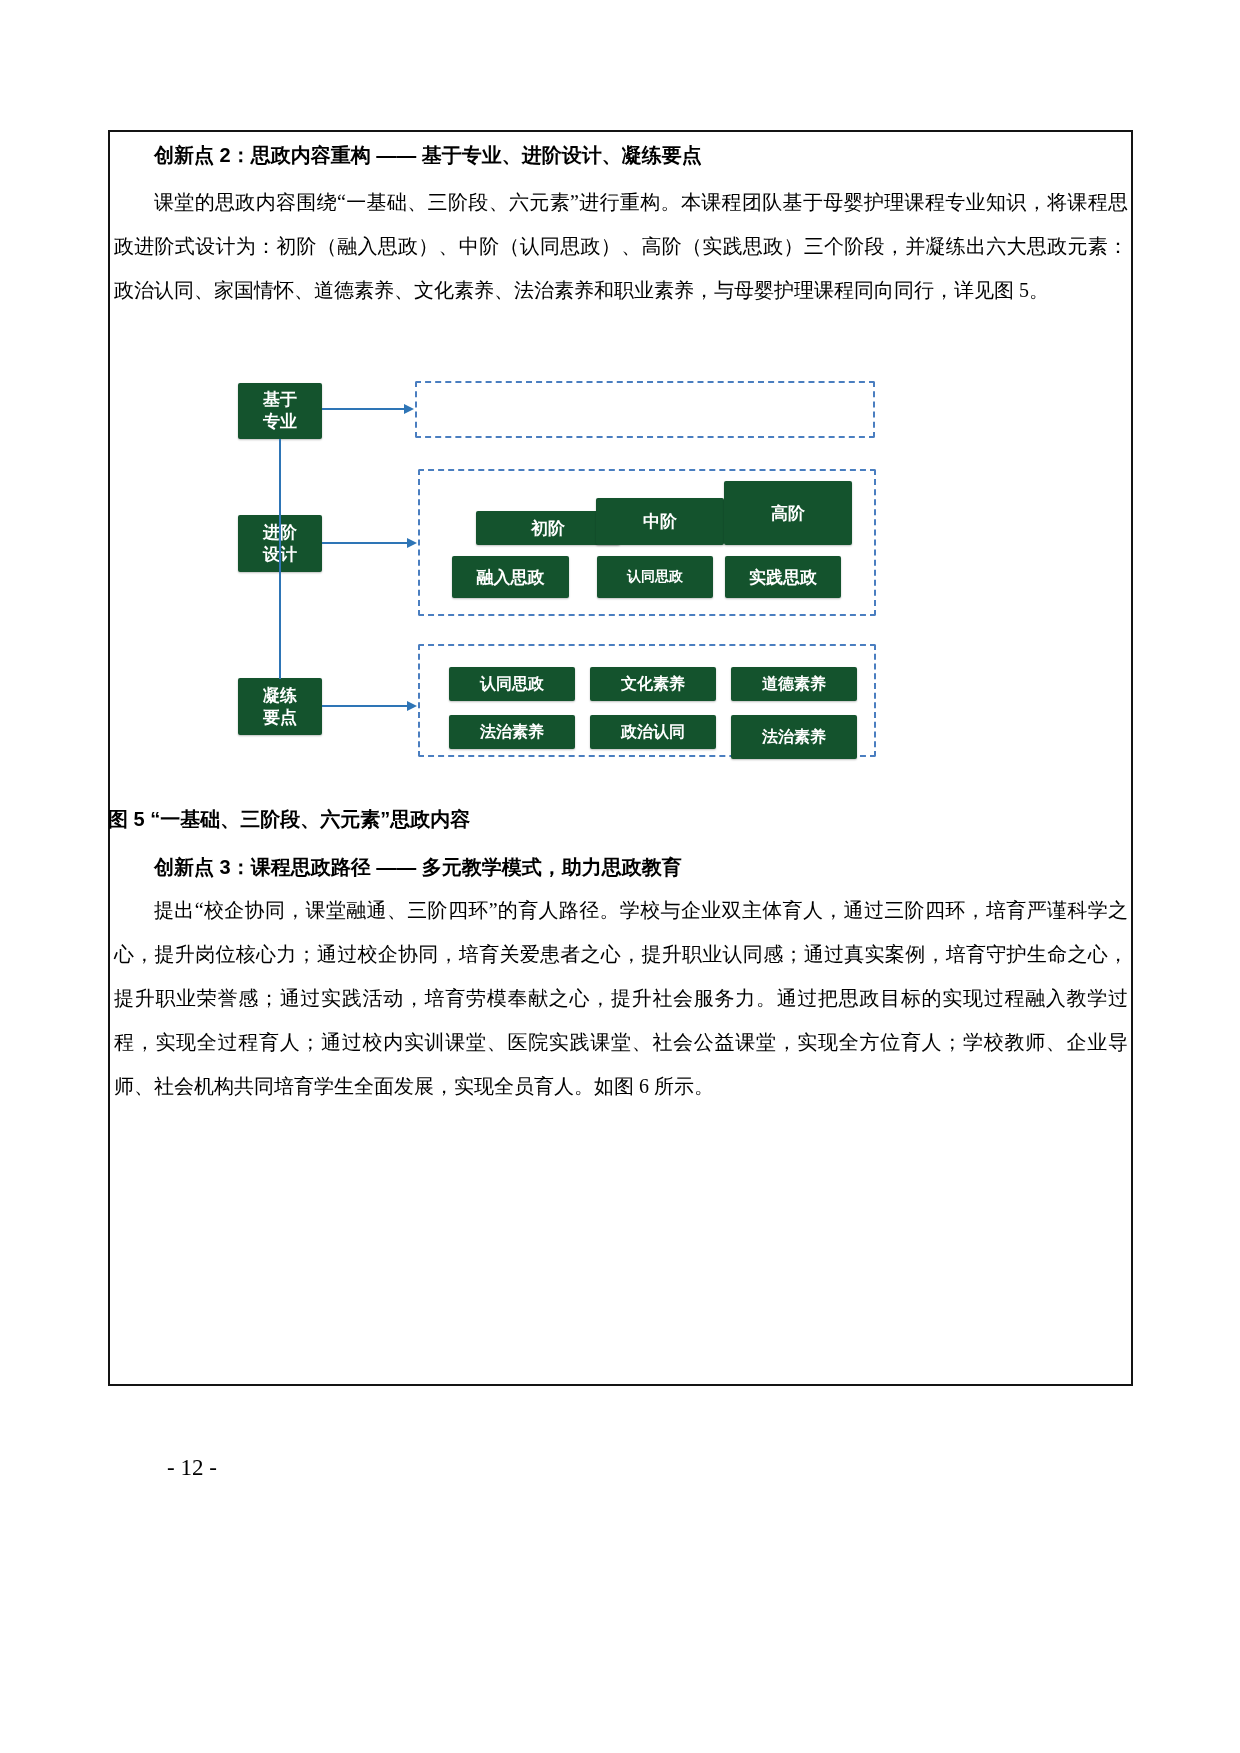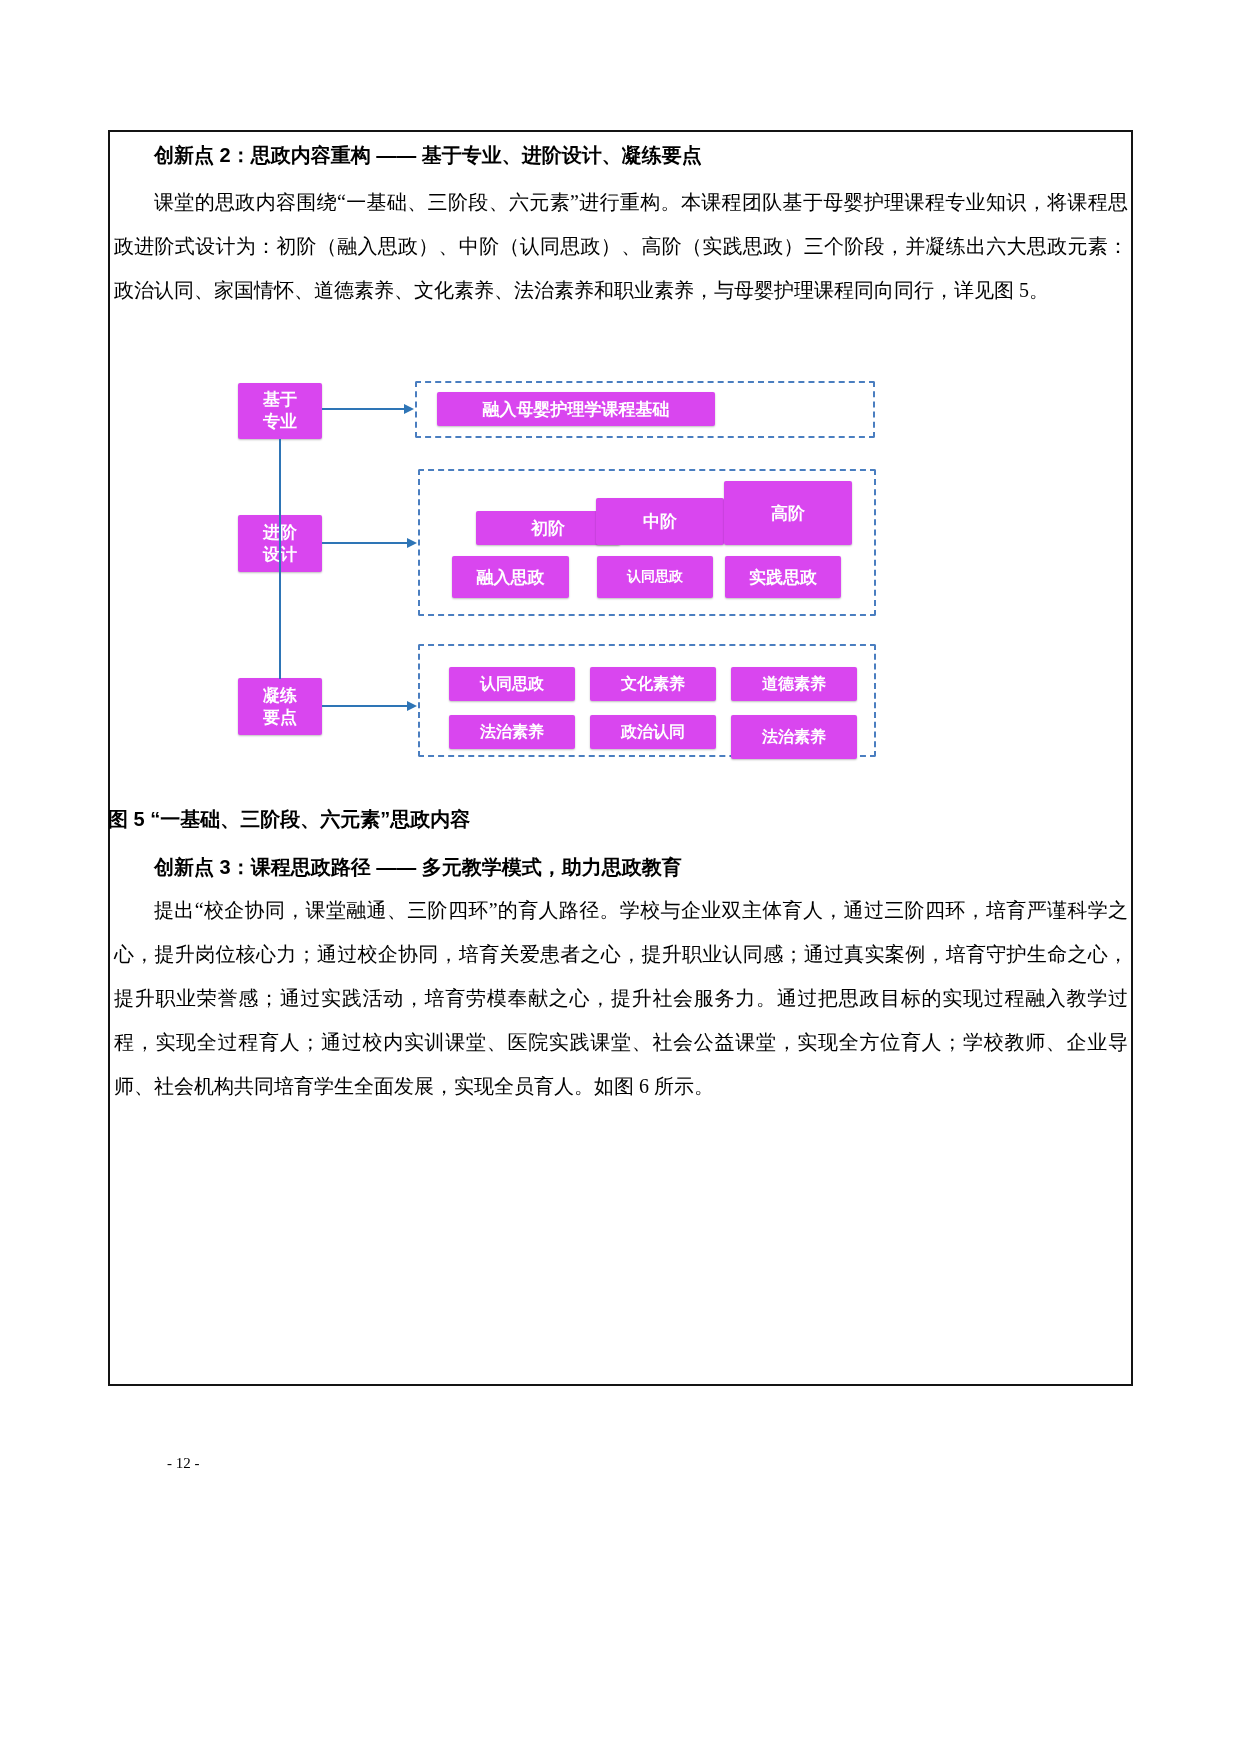--- a/index.html
+++ b/index.html
@@ -38,27 +38,27 @@
   }
   .para2 { left: 114px; top: 180px; width: 1014px; }
   .para3 { left: 114px; top: 888px; width: 1014px; }
   .caption {
     position: absolute;
     left: 108px; top: 806px; width: 894px;
     font-family: "Liberation Sans", sans-serif;
     font-weight: 700;
     font-size: 20px;
   }
-  .pageno { position: absolute; left: 167px; top: 1455px; font-size: 15px; }
+  .pageno { position: absolute; left: 167px; top: 1455px; font-size: 23px; }
 
   
   .diagram { position: absolute; left: 0; top: 0; width: 1240px; height: 1753px; }
   .bluebox {
     position: absolute;
-    background: #d946ef;
+    background: #14532d;
     color: #ffffff;
     font-family: "Liberation Sans", sans-serif;
     font-weight: 700;
     display: flex;
     align-items: center;
     justify-content: center;
     text-align: center;
     border-radius: 2px;
     box-sizing: border-box;
     box-shadow: 0 1px 2px rgba(0,0,0,0.25);
@@ -111,21 +111,20 @@
     <div class="bluebox vlabel" style="left:238px; top:678px; width:84px; height:57px;">凝练
 要点</div>
 
     <div class="vline" style="left:279px; top:439px; height:240px;"></div>
 
     <div class="arrow" style="left:322px; top:408px; width:82px;"></div>
     <div class="arrow" style="left:322px; top:542px; width:85px;"></div>
     <div class="arrow" style="left:322px; top:705px; width:85px;"></div>
 
     <div class="dashed" style="left:415px; top:381px; width:460px; height:57px;"></div>
-    <div class="bluebox" style="left:437px; top:392px; width:278px; height:34px; font-size:17px;">融入母婴护理学课程基础</div>
 
     <div class="dashed" style="left:418px; top:469px; width:458px; height:147px;"></div>
     <div class="bluebox" style="left:452px; top:511px; width:144px; height:34px; font-size:17px;margin-left:24px;">初阶</div>
     <div class="bluebox" style="left:596px; top:498px; width:128px; height:47px; font-size:17px;">中阶</div>
     <div class="bluebox" style="left:724px; top:481px; width:128px; height:64px; font-size:17px;">高阶</div>
     <div class="bluebox" style="left:452px; top:556px; width:117px; height:42px; font-size:17px;">融入思政</div>
     <div class="bluebox" style="left:597px; top:556px; width:116px; height:42px; font-size:14px;">认同思政</div>
     <div class="bluebox" style="left:725px; top:556px; width:116px; height:42px; font-size:17px;">实践思政</div>
 
     <div class="dashed" style="left:418px; top:644px; width:458px; height:113px;"></div>

